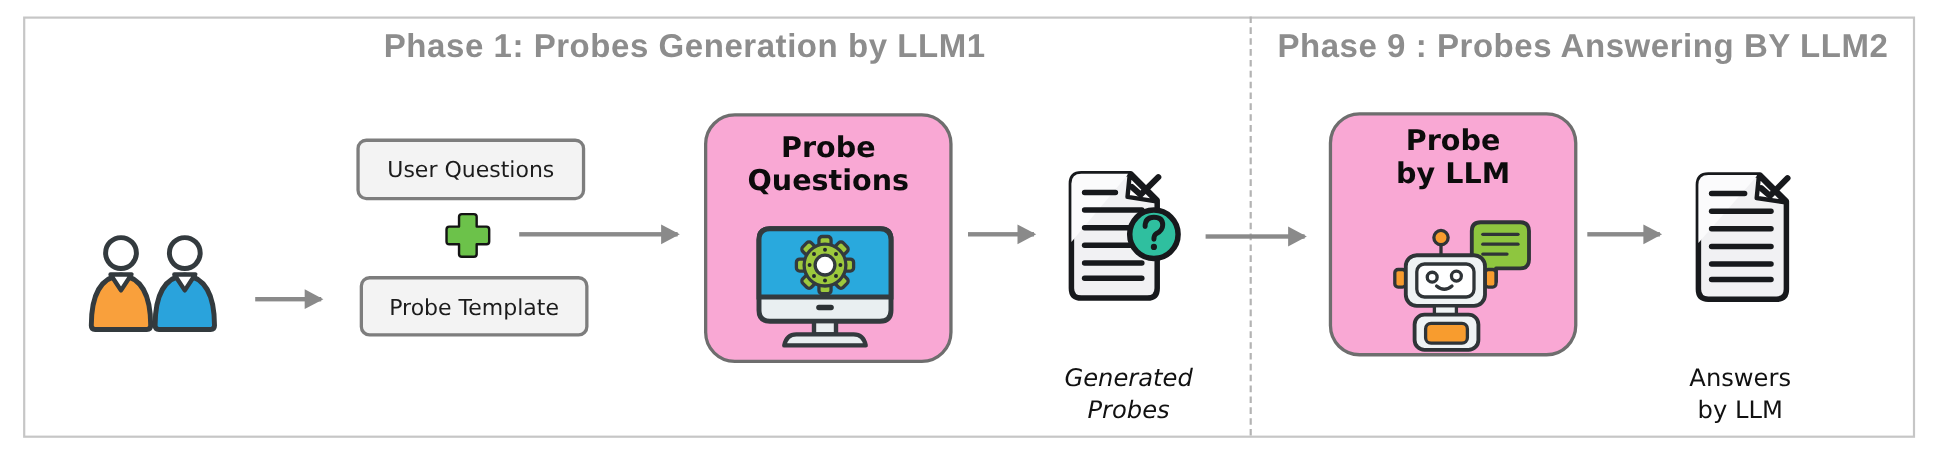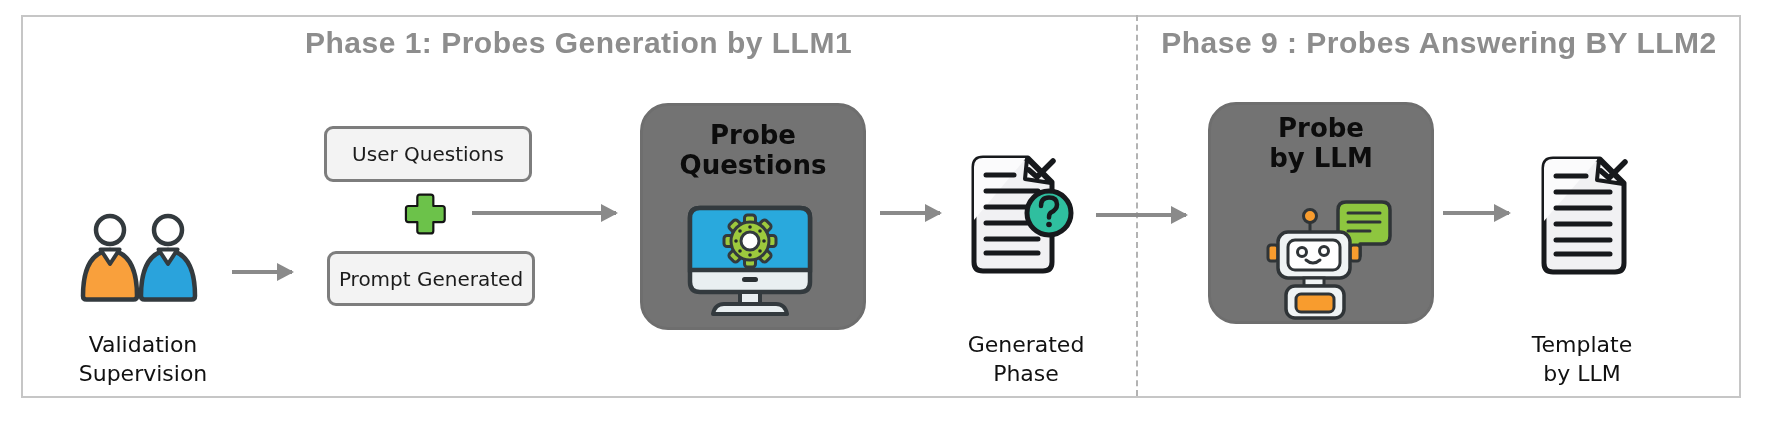--- a/index.html
+++ b/index.html
@@ -5,40 +5,40 @@
   html,body{margin:0;padding:0;background:#ffffff;}
   #stage{position:relative;width:1766px;height:422px;background:#ffffff;overflow:hidden;
          font-family:"DejaVu Sans", sans-serif;}
   .frame{position:absolute;left:21px;top:15px;width:1716px;height:379px;
          border:2px solid #c6c6c6;background:#ffffff;}
   .divider{position:absolute;left:1136px;top:15px;height:381px;width:0;
            border-left:2px dashed #b3b3b3;}
   .phase-title{position:absolute;top:26px;text-align:center;
                font-family:"Liberation Sans", sans-serif;font-weight:bold;
                font-size:30px;color:var(--title-gray);letter-spacing:0.5px;}
-  #phase1-title{left:21px;width:1115px;}
+  #phase1-title{left:21px;width:1115px;padding-left:44px;}
   #phase2-title{left:1137px;width:604px;}
 
   .small-box{position:absolute;background:#f3f3f3;border:3px solid #7d7d7d;border-radius:9px;
              display:flex;align-items:center;justify-content:center;
              font-size:20px;color:#1c1c1c;text-align:right;}
   #user-questions-box{left:324px;top:126px;width:202px;height:50px;}
   #prompt-template-box{left:327px;top:251px;width:202px;height:49px;}
 
-  .node-box{position:absolute;background:#737373;border:3.5px solid #6e6e6e;border-radius:28px;}
+  .node-box{position:absolute;background:#f9a8d4;border:3.5px solid #6e6e6e;border-radius:28px;}
   #probe-generation-node{left:640px;top:103px;width:220px;height:221px;}
   #probe-answering-node{left:1208px;top:102px;width:220px;height:216px;}
   .node-title{position:absolute;left:0;width:100%;text-align:center;
               font-weight:bold;font-size:26px;line-height:30px;color:#0c0c0c;}
   #probe-generation-node .node-title{top:14px;}
   #probe-answering-node .node-title{top:8px;}
 
   .caption{position:absolute;text-align:center;font-size:22px;line-height:29px;color:#111;}
   #validation-caption{left:55px;top:330px;width:176px;}
-  #generated-probes-caption{left:938px;top:330px;width:176px;}
+  #generated-probes-caption{left:938px;top:330px;width:176px;font-style:italic;}
   #answers-caption{left:1494px;top:330px;width:176px;}
 
   .arrow{position:absolute;height:4px;background:var(--arrow-gray);}
   .arrow::after{content:"";position:absolute;right:-2px;top:50%;transform:translateY(-50%);
                 width:0;height:0;border-left:17px solid var(--arrow-gray);
                 border-top:9px solid transparent;border-bottom:9px solid transparent;}
   #arrow-1{left:232px;top:270px;width:60px;}
   #arrow-2{left:472px;top:211px;width:144px;}
   #arrow-3{left:880px;top:211px;width:60px;}
   #arrow-4{left:1096px;top:213px;width:90px;}
@@ -75,39 +75,35 @@
         <path d="M20.5 37.5 L30 52 L39.5 37.5 Z" fill="#ffffff" class="stroke-icon" stroke-width="4" stroke-linejoin="round"></path>
         <circle cx="30" cy="18" r="14" fill="#ffffff" class="stroke-icon" stroke-width="4.5"></circle>
       </g>
       <g>
         <path class="fill-blue stroke-icon" stroke-width="4.5" stroke-linejoin="round" d="M61 84 Q61 41 88 38 Q115 41 115 84 Q115 87.5 111.5 87.5 L64.5 87.5 Q61 87.5 61 84 Z"></path>
         <path d="M78.5 37.5 L88 52 L97.5 37.5 Z" fill="#ffffff" class="stroke-icon" stroke-width="4" stroke-linejoin="round"></path>
         <circle cx="88" cy="18" r="14" fill="#ffffff" class="stroke-icon" stroke-width="4.5"></circle>
       </g>
     </svg>
   </div>
-  <div class="caption" id="validation-caption">
-    <div>Validation</div>
-    <div>Supervision</div>
-  </div>
 
   <div class="arrow" id="arrow-1"></div>
 
   <div class="small-box" id="user-questions-box">
     <span>User Questions</span>
   </div>
 
   <div class="icon" style="left:406px;top:194px;">
     <svg width="44" height="44" viewBox="0 0 48 48">
       <path class="fill-plus" stroke="#141414" stroke-width="2.6" stroke-linejoin="round" d="M17.5 4 h13 q3 0 3 3 v10.5 h10.5 q3 0 3 3 v13 q0 3 -3 3 H33.5 V47 q0 3 -3 3 h-13 q-3 0 -3 -3 V36.5 H4 q-3 0 -3 -3 v-13 q0 -3 3 -3 h10.5 V7 q0 -3 3 -3 z" transform="translate(-1,-3) scale(0.92)"></path>
     </svg>
   </div>
 
   <div class="small-box" id="prompt-template-box">
-    <span>Prompt Generated</span>
+    <span>Probe Template</span>
   </div>
 
   <div class="arrow" id="arrow-2"></div>
 
   <div class="node-box" id="probe-generation-node">
     <div class="node-title">
       <div>Probe</div>
       <div>Questions</div>
     </div>
   </div>
@@ -159,21 +155,21 @@
       <path d="M59 16 L67 23 L83 7" fill="none" class="stroke-doc" stroke-width="5.5" stroke-linecap="round" stroke-linejoin="round"></path>
       <g>
         <circle cx="79" cy="59" r="22" class="fill-teal stroke-doc" stroke-width="5"></circle>
         <path d="M71 52 Q71 43.5 79 43.5 Q87 43.5 87 50.5 Q87 55.5 81 58.5 Q79 59.8 79 63.5" fill="none" class="stroke-doc" stroke-width="4.5" stroke-linecap="round"></path>
         <circle cx="79" cy="70.5" r="2.8" fill="#17191c"></circle>
       </g>
     </svg>
   </div>
   <div class="caption" id="generated-probes-caption">
     <div>Generated</div>
-    <div>Phase</div>
+    <div>Probes</div>
   </div>
 
   <div class="arrow" id="arrow-4"></div>
 
   <div class="node-box" id="probe-answering-node">
     <div class="node-title">
       <div>Probe</div>
       <div>by LLM</div>
     </div>
   </div>
@@ -214,17 +210,17 @@
         <line x1="16" y1="52" x2="70" y2="52"></line>
         <line x1="16" y1="68" x2="70" y2="68"></line>
         <line x1="16" y1="84" x2="70" y2="84"></line>
         <line x1="16" y1="98" x2="70" y2="98"></line>
       </g>
       <path d="M59 4 L83 28 L57 24 Z" fill="#ffffff" class="stroke-doc" stroke-width="4" stroke-linejoin="round"></path>
       <path d="M61 15 L69 22 L85 6" fill="none" class="stroke-doc" stroke-width="5.5" stroke-linecap="round" stroke-linejoin="round"></path>
     </svg>
   </div>
   <div class="caption" id="answers-caption">
-    <div>Template</div>
+    <div>Answers</div>
     <div>by LLM</div>
   </div>
 
 </div>
 
 </body></html>

